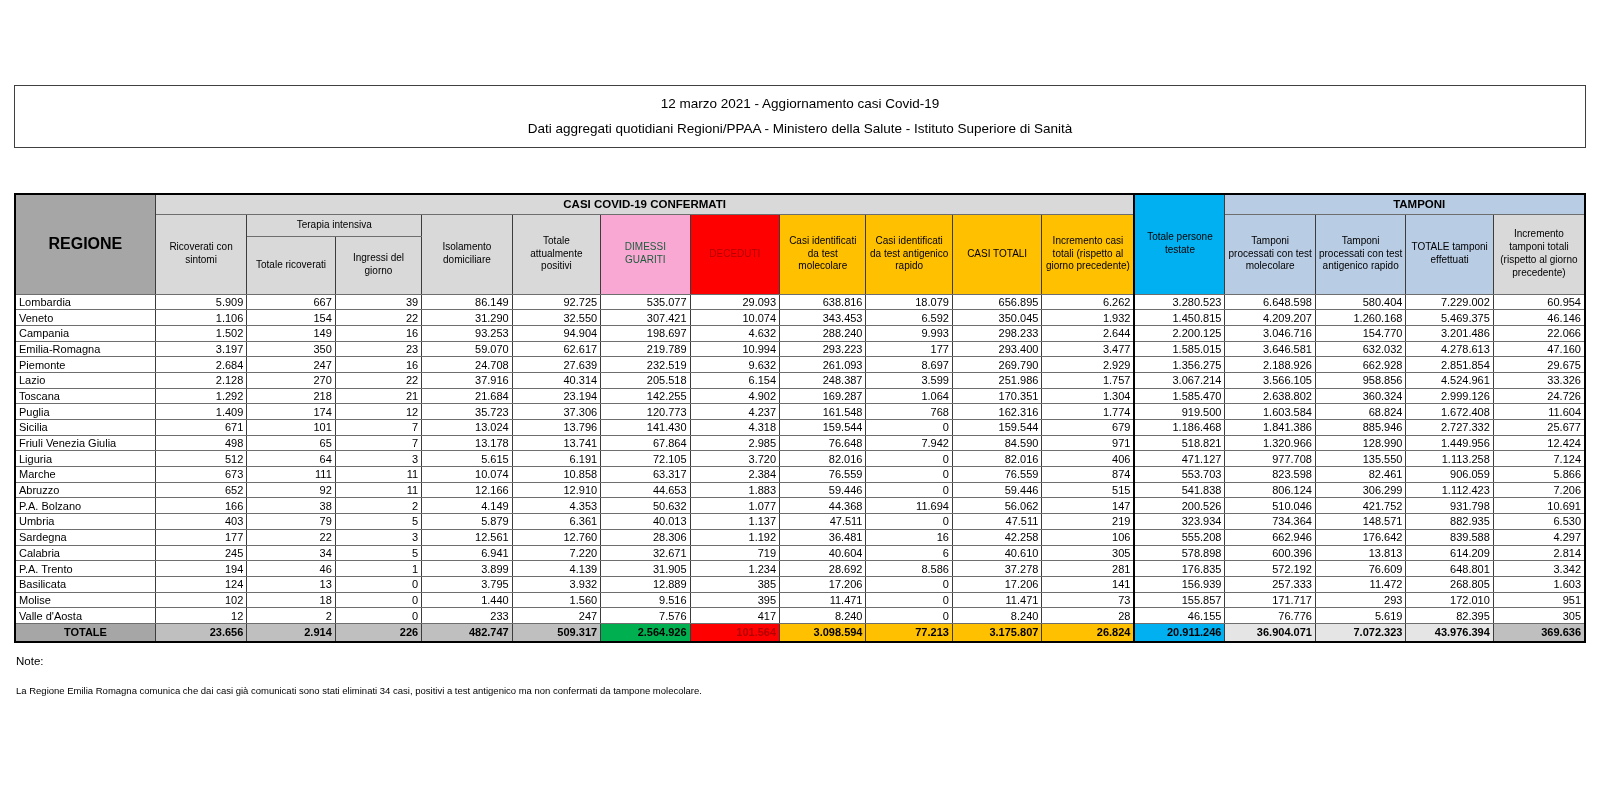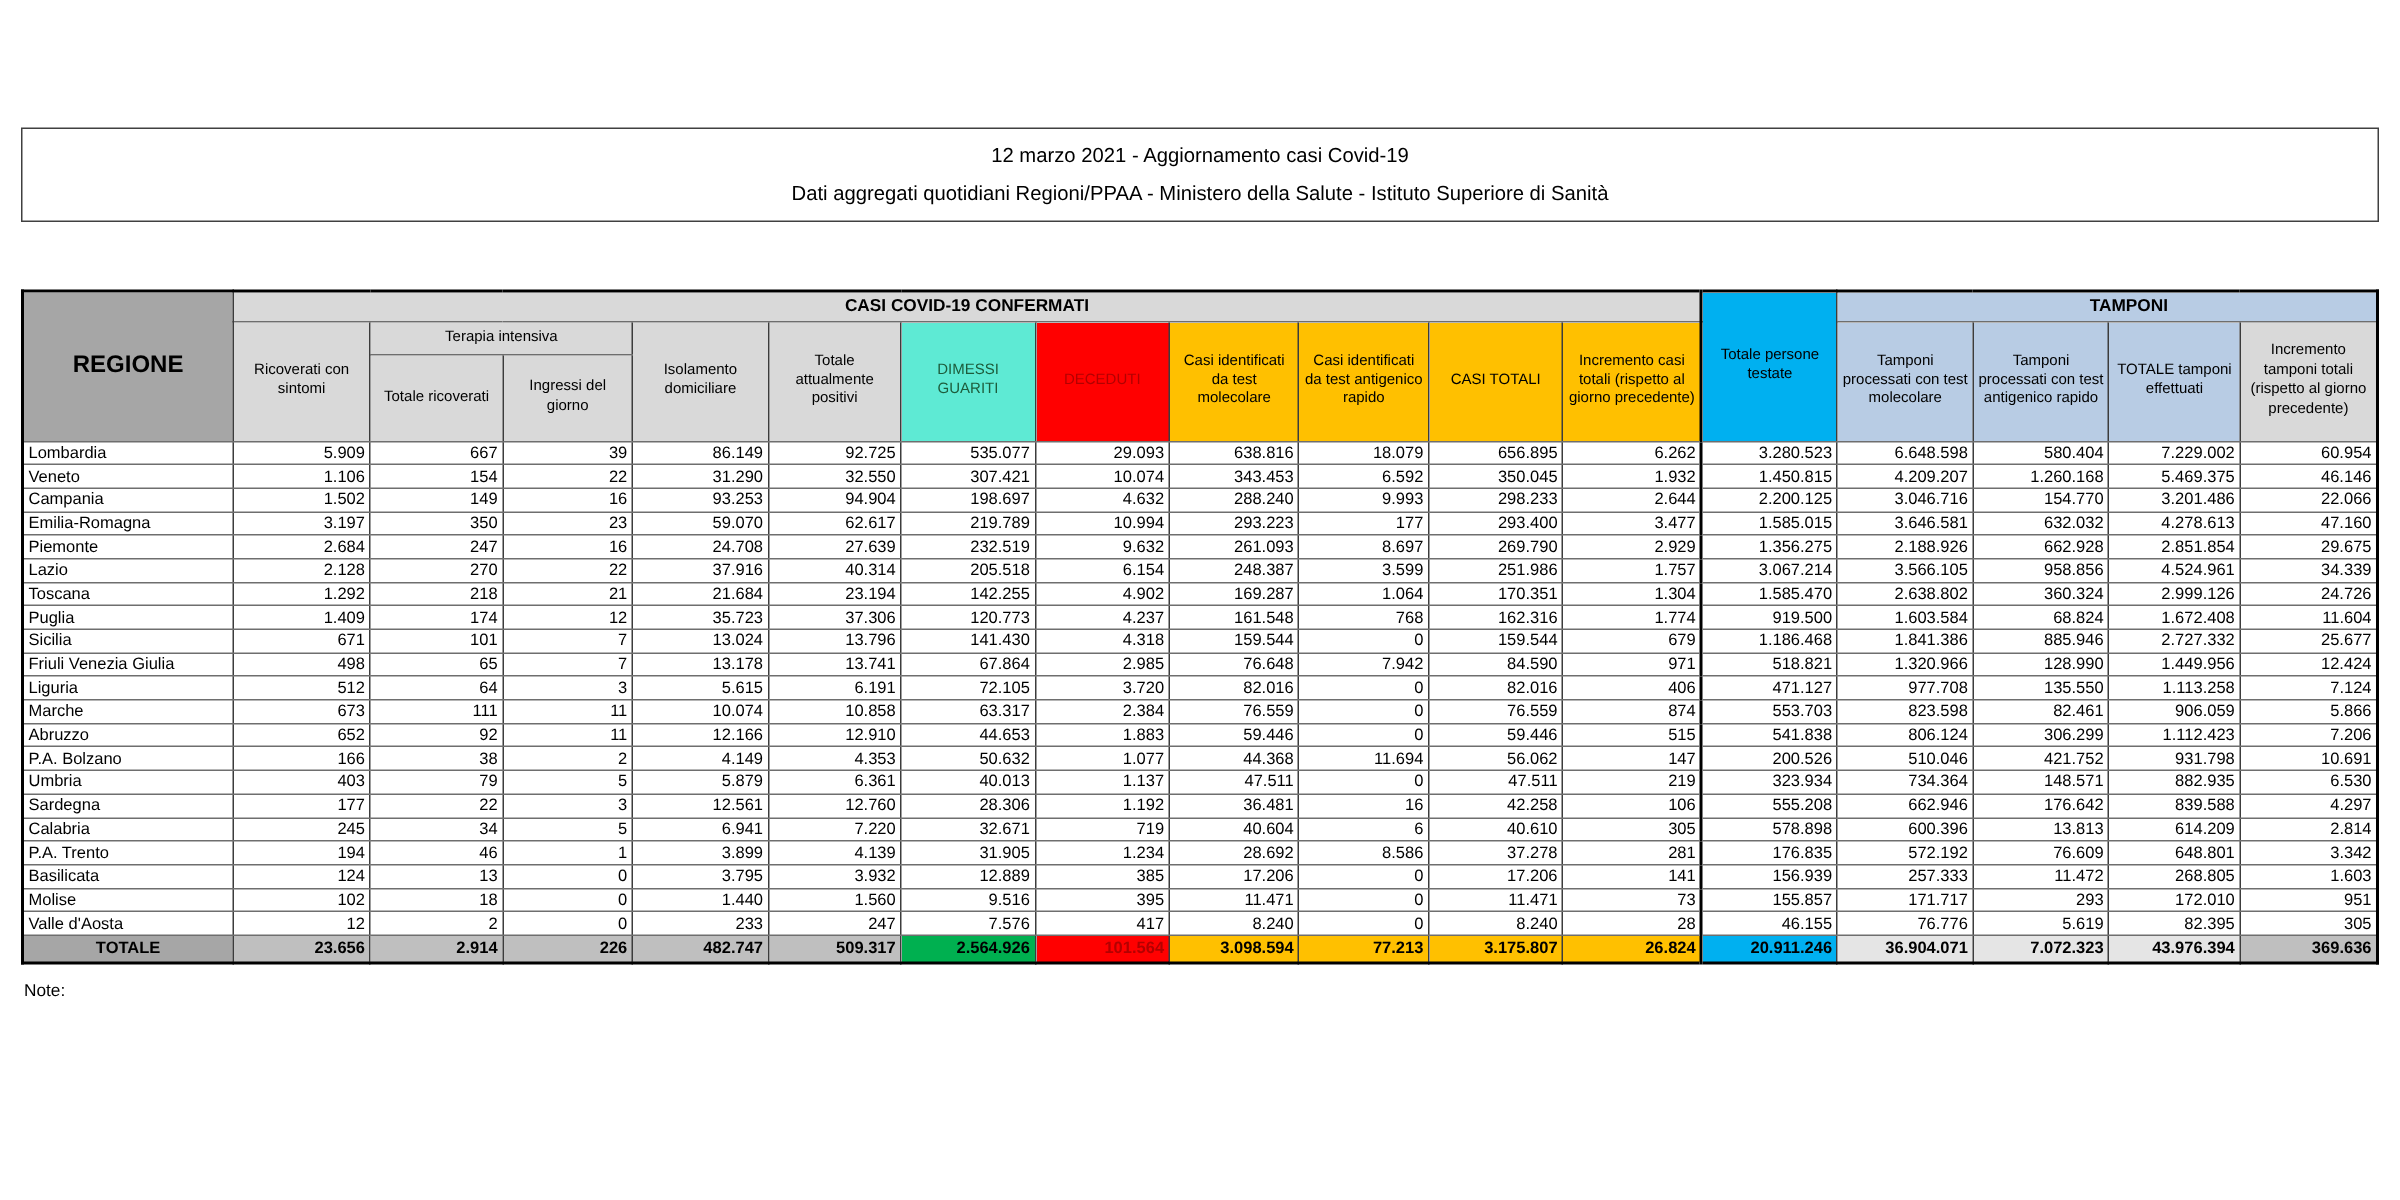--- a/index.html
+++ b/index.html
@@ -24,21 +24,21 @@
     overflow:hidden;padding:0 3px;vertical-align:middle;
   }
   .main-table th{font-weight:normal;font-size:10px;line-height:1.28;text-align:center;white-space:normal;}
   thead tr.r1{height:20px;}
   thead tr.r2{height:22px;}
   thead tr.r3{height:58px;}
   th.region-head{background:#a6a6a6;font-weight:bold;font-size:16px;}
   th.group-confirmed{background:#d9d9d9;font-weight:bold;font-size:11.5px;}
   th.group-tamponi{background:#b8cce4;font-weight:bold;font-size:11.5px;padding-left:32px;}
   th.lightgray{background:#d9d9d9;}
-  th.green{background:#5eead4;color:#1d5c3c;}
+  th.green{background:#f9a8d4;color:#1d5c3c;}
   th.red{background:#ff0000;color:#b30000;}
   th.orange{background:#ffc000;}
   th.cyan{background:#00b0f0;}
   th.blue{background:#b8cce4;}
   .thick-left{border-left:2.5px solid #000 !important;margin-top:20px;}
   tbody td{font-size:11px;height:14.7px;text-align:right;white-space:nowrap;}
   tbody td.region{text-align:left;}
   tr.total-row td{font-weight:bold;height:17px;}
   td.total-label{background:#a6a6a6;text-align:center;}
   td.total-gray{background:#bfbfbf;}
@@ -216,21 +216,21 @@
           <td>205.518</td>
           <td>6.154</td>
           <td>248.387</td>
           <td>3.599</td>
           <td>251.986</td>
           <td>1.757</td>
           <td class="thick-left">3.067.214</td>
           <td>3.566.105</td>
           <td>958.856</td>
           <td>4.524.961</td>
-          <td>34.339</td>
+          <td>33.326</td>
         </tr>
         <tr>
           <td class="region">Toscana</td>
           <td>1.292</td>
           <td>218</td>
           <td>21</td>
           <td>21.684</td>
           <td>23.194</td>
           <td>142.255</td>
           <td>4.902</td>
@@ -527,15 +527,16 @@
           <td class="blue-cell">36.904.071</td>
           <td class="blue-cell">7.072.323</td>
           <td class="blue-cell">43.976.394</td>
           <td class="total-gray">369.636</td>
         </tr>
       </tbody>
   </table>
 
   <div class="note-block">
     <div class="note-heading">Note:</div>
+    <div class="note-text">La Regione Emilia Romagna comunica che dai casi già comunicati sono stati eliminati 34 casi, positivi a test antigenico ma non confermati da tampone molecolare.</div>
   </div>
 
 </div>
 
 </body></html>

